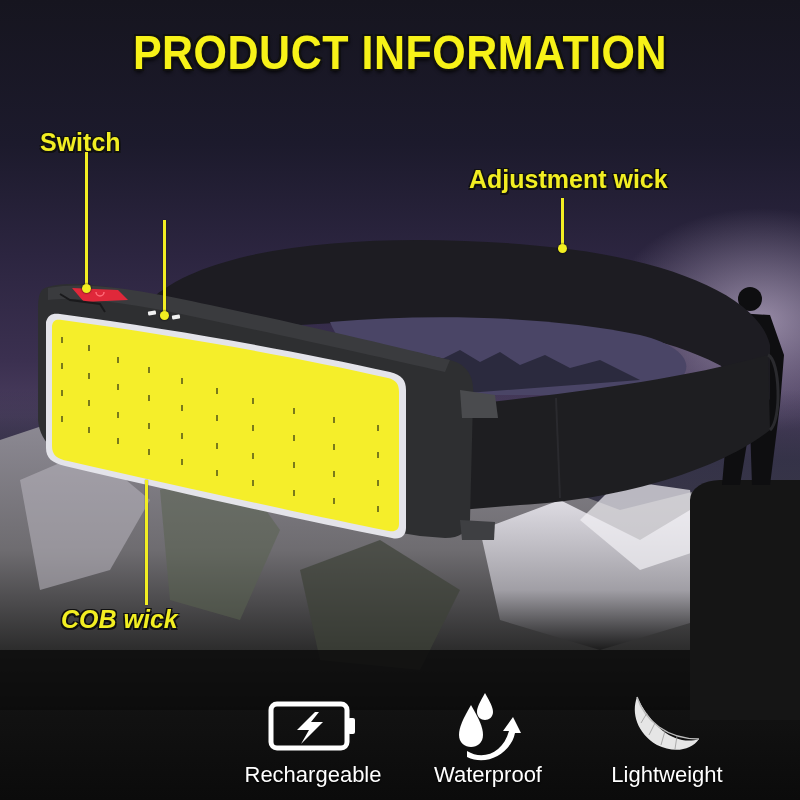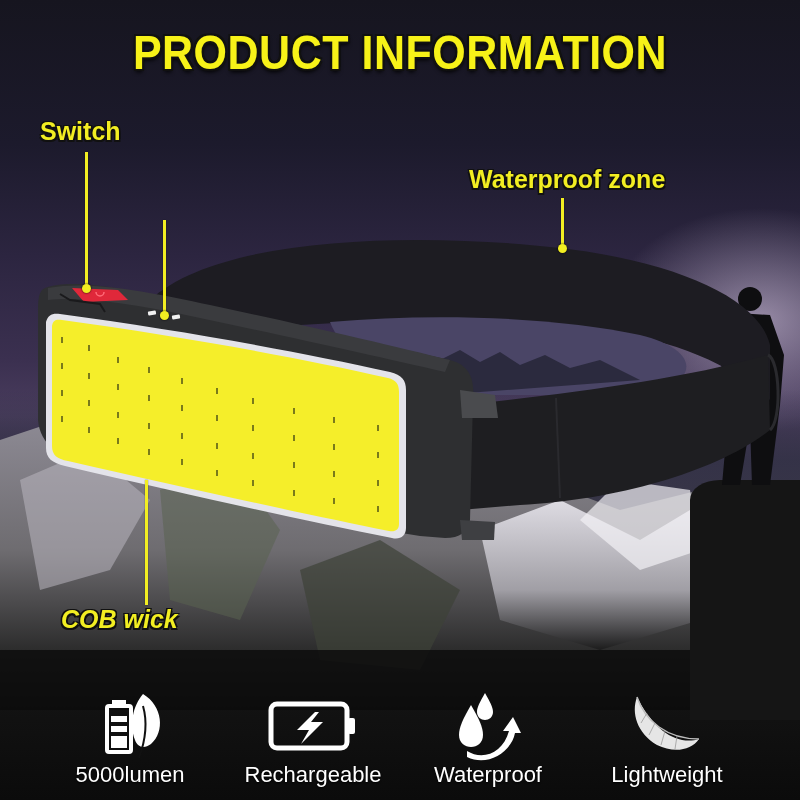--- a/index.html
+++ b/index.html
@@ -155,50 +155,36 @@
         <rect x="333" y="498" width="2" height="6"></rect>
       <rect x="377" y="425" width="2" height="6"></rect>
         <rect x="377" y="452" width="2" height="6"></rect>
         <rect x="377" y="480" width="2" height="6"></rect>
         <rect x="377" y="506" width="2" height="6"></rect>
     </g>
   </svg>
 
   <div class="title">PRODUCT INFORMATION</div>
 
-  <div class="callout" style="left:40px; top:117px;">Switch</div>
+  <div class="callout" style="left:40px; top:128px;">Switch</div>
   <div class="leader" style="left:85px; top:152px; height:136px;"></div>
   <div class="dot" style="left:82px; top:284px;"></div>
 
   <div class="leader" style="left:163px; top:220px; height:95px;"></div>
   <div class="dot" style="left:160px; top:311px;"></div>
 
-  <div class="callout" style="left:469px; top:165px;">Waterproof zone</div>
+  <div class="callout" style="left:469px; top:165px;">Adjustment wick</div>
   <div class="leader" style="left:561px; top:198px; height:50px;"></div>
   <div class="dot" style="left:558px; top:244px;"></div>
 
   <div class="leader" style="left:145px; top:480px; height:125px;"></div>
   <div class="callout" style="left:61px; top:605px;font-style:italic;">COB wick</div>
 
   <div class="features">
 
-    <div class="feature" style="left:35px;">
-      <div class="icon">
-        <svg width="70" height="68" viewBox="0 0 70 68">
-          <rect x="12" y="14" width="24" height="46" rx="2" fill="none" stroke="#fff" stroke-width="4"></rect>
-          <rect x="17" y="8" width="14" height="6" fill="#fff"></rect>
-          <rect x="16" y="24" width="16" height="6" fill="#fff"></rect>
-          <rect x="16" y="34" width="16" height="6" fill="#fff"></rect>
-          <rect x="16" y="44" width="16" height="12" fill="#fff"></rect>
-          <path d="M48,2 C68,14 70,40 56,52 C48,58 42,54 40,48 C34,32 38,14 48,2 Z" fill="#fff"></path>
-          <path d="M48,14 C52,28 52,44 44,66" fill="none" stroke="#111" stroke-width="2"></path>
-        </svg>
-      </div>
-      <div class="label">5000lumen</div>
-    </div>
 
     <div class="feature" style="left:218px;">
       <div class="icon">
         <svg width="92" height="56" viewBox="0 0 92 56">
           <rect x="4" y="6" width="76" height="44" rx="6" fill="none" stroke="#fff" stroke-width="5"></rect>
           <rect x="81" y="20" width="7" height="16" rx="2" fill="#fff"></rect>
           <path d="M48,14 L30,32 L42,32 L34,46 L56,24 L44,24 L52,14 Z" fill="#fff"></path>
         </svg>
       </div>
       <div class="label">Rechargeable</div>

